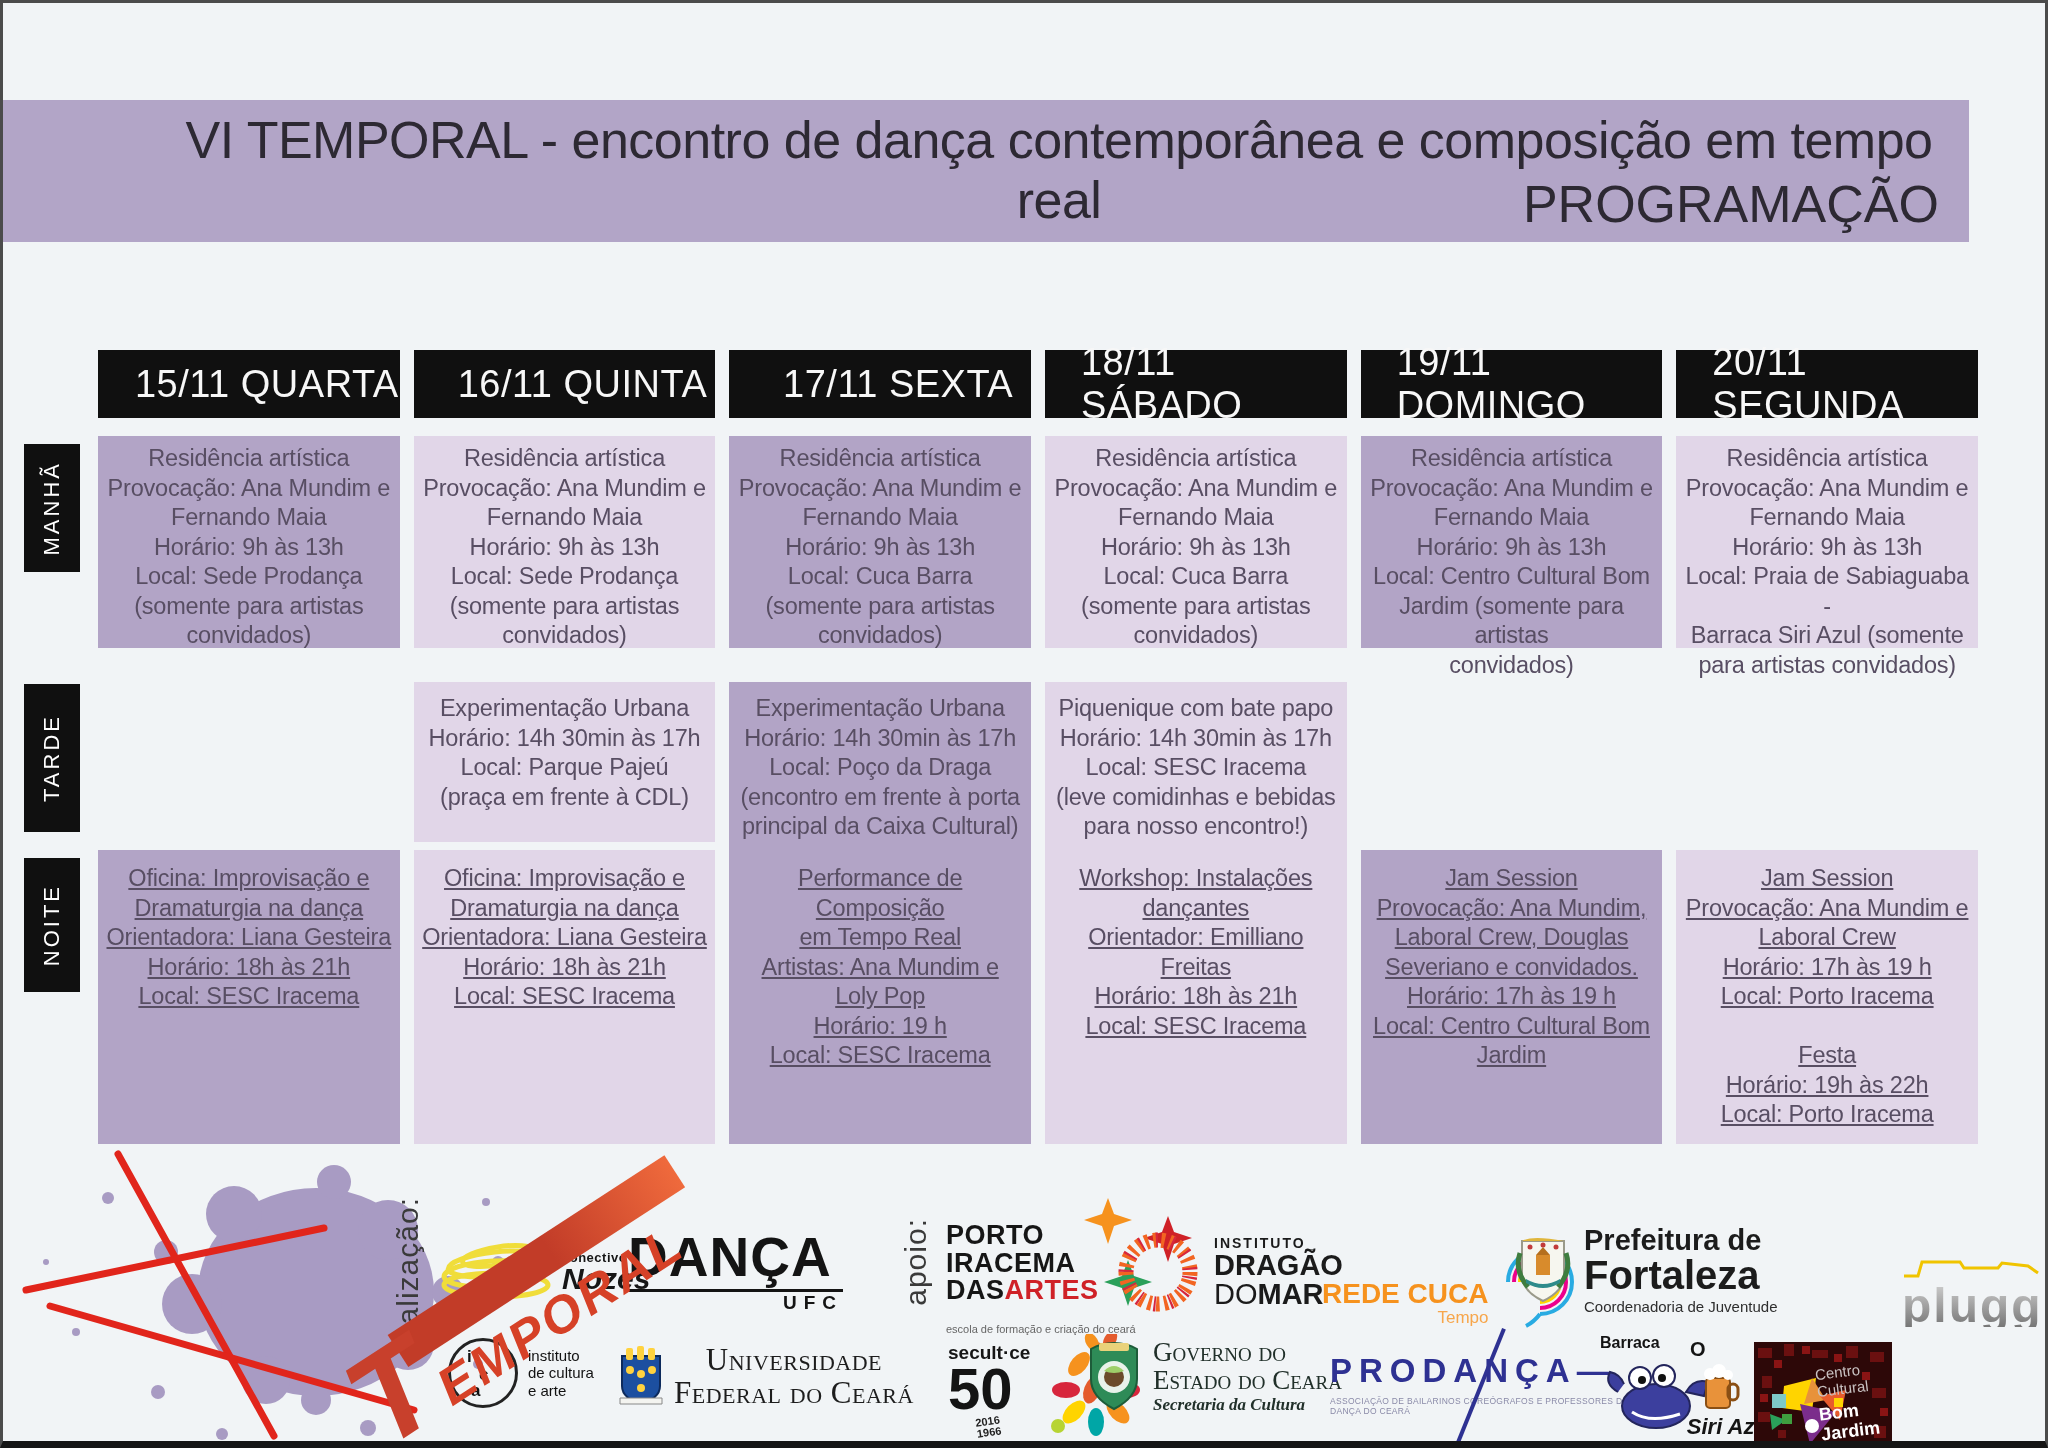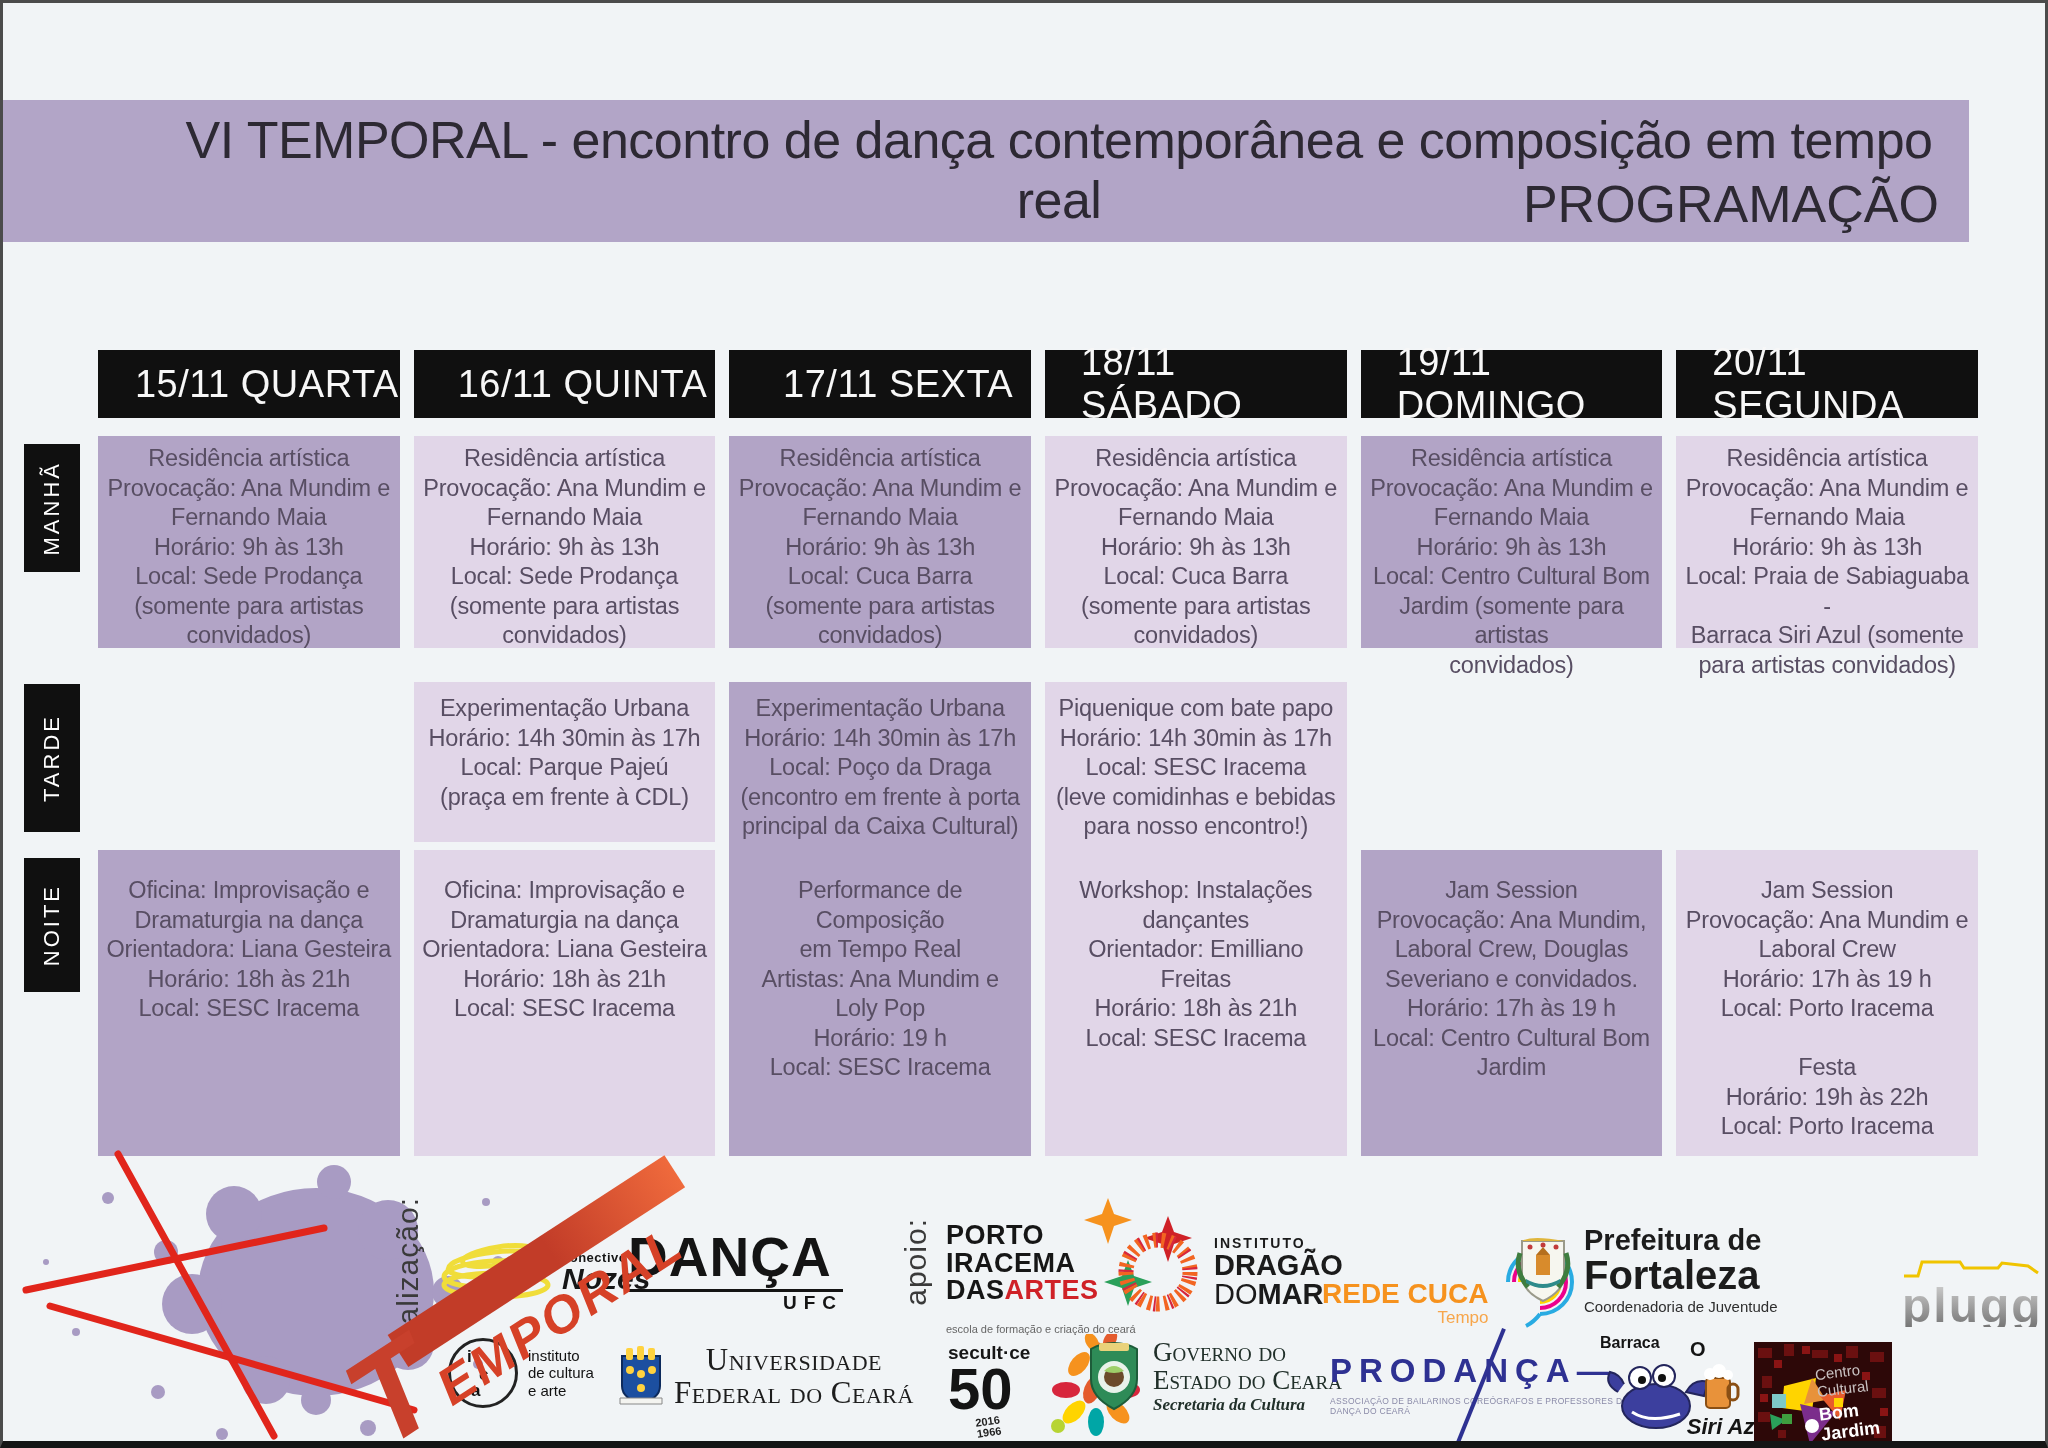--- a/index.html
+++ b/index.html
@@ -19,21 +19,21 @@
   
   .grid-row{position:absolute;left:98px;width:1880px;display:grid;grid-template-columns:repeat(6,1fr);gap:14px;}
   .days-row{top:350px;}
   .day{background:#101010;color:#f7f7f7;height:68px;display:flex;align-items:center;justify-content:center;
        font-size:38px;letter-spacing:0.5px;padding-left:36px;}
   .row-manha{top:436px;}
   .row-tarde{top:682px;align-items:start;}
   .row-noite{top:850px;}
   .cell{padding:8px 8px;font-size:23.5px;line-height:29.5px;color:#584e63;text-align:center;white-space:pre-line;letter-spacing:-0.2px;}
   .row-manha .cell{height:196px;}
-  .row-noite .cell{height:272px;padding-top:26px;}
+  .row-noite .cell{height:272px;padding-top:14px;text-decoration:underline;}
   .row-tarde .cell{min-height:140px;padding-top:12px;}
   .dark{background:#b2a4c6;}
   .light{background:#e1d6e8;}
   .cell.empty{background:transparent;}
 
   .row-label{position:absolute;left:24px;width:56px;background:#101010;color:#fff;display:flex;align-items:center;justify-content:center;}
   .row-label span{writing-mode:vertical-rl;transform:rotate(180deg);font-size:22px;letter-spacing:3px;}
   .label-manha{top:444px;height:128px;}
   .label-tarde{top:684px;height:148px;}
   .label-noite{top:858px;height:134px;}

